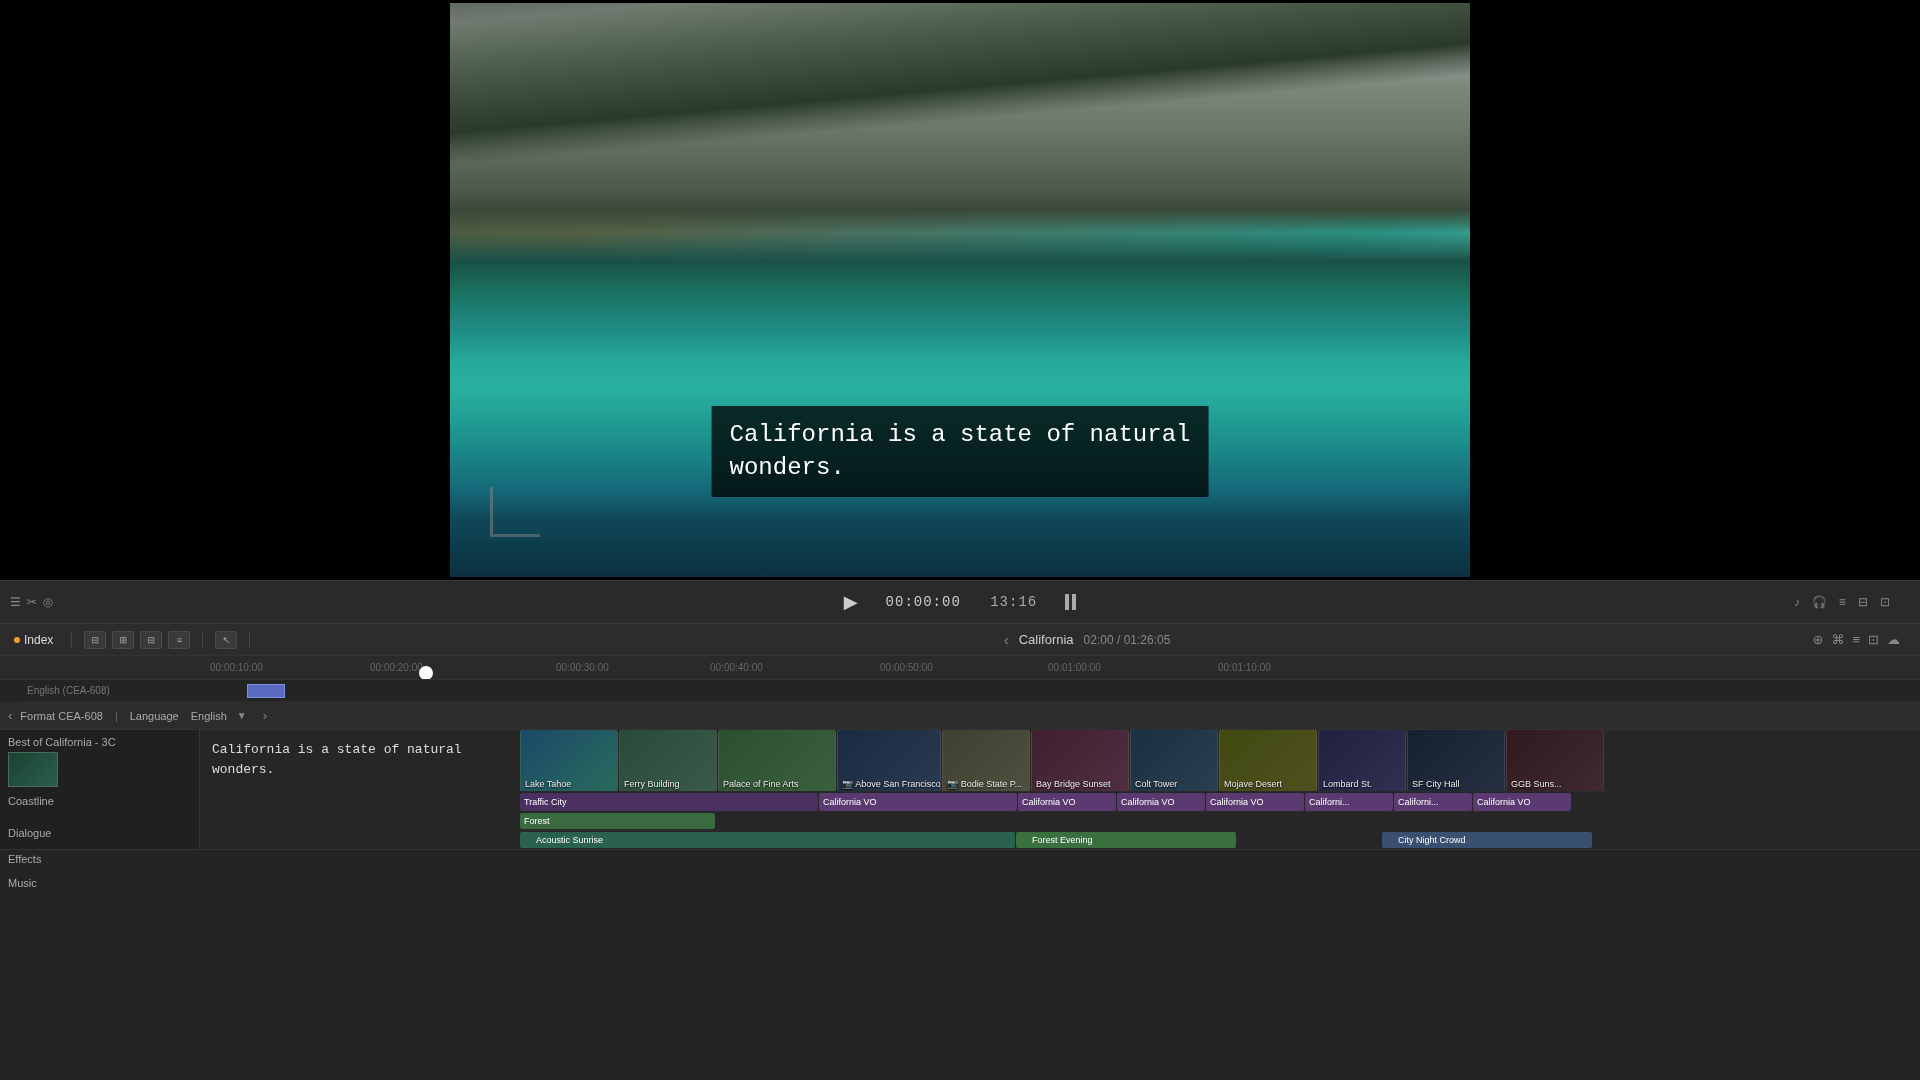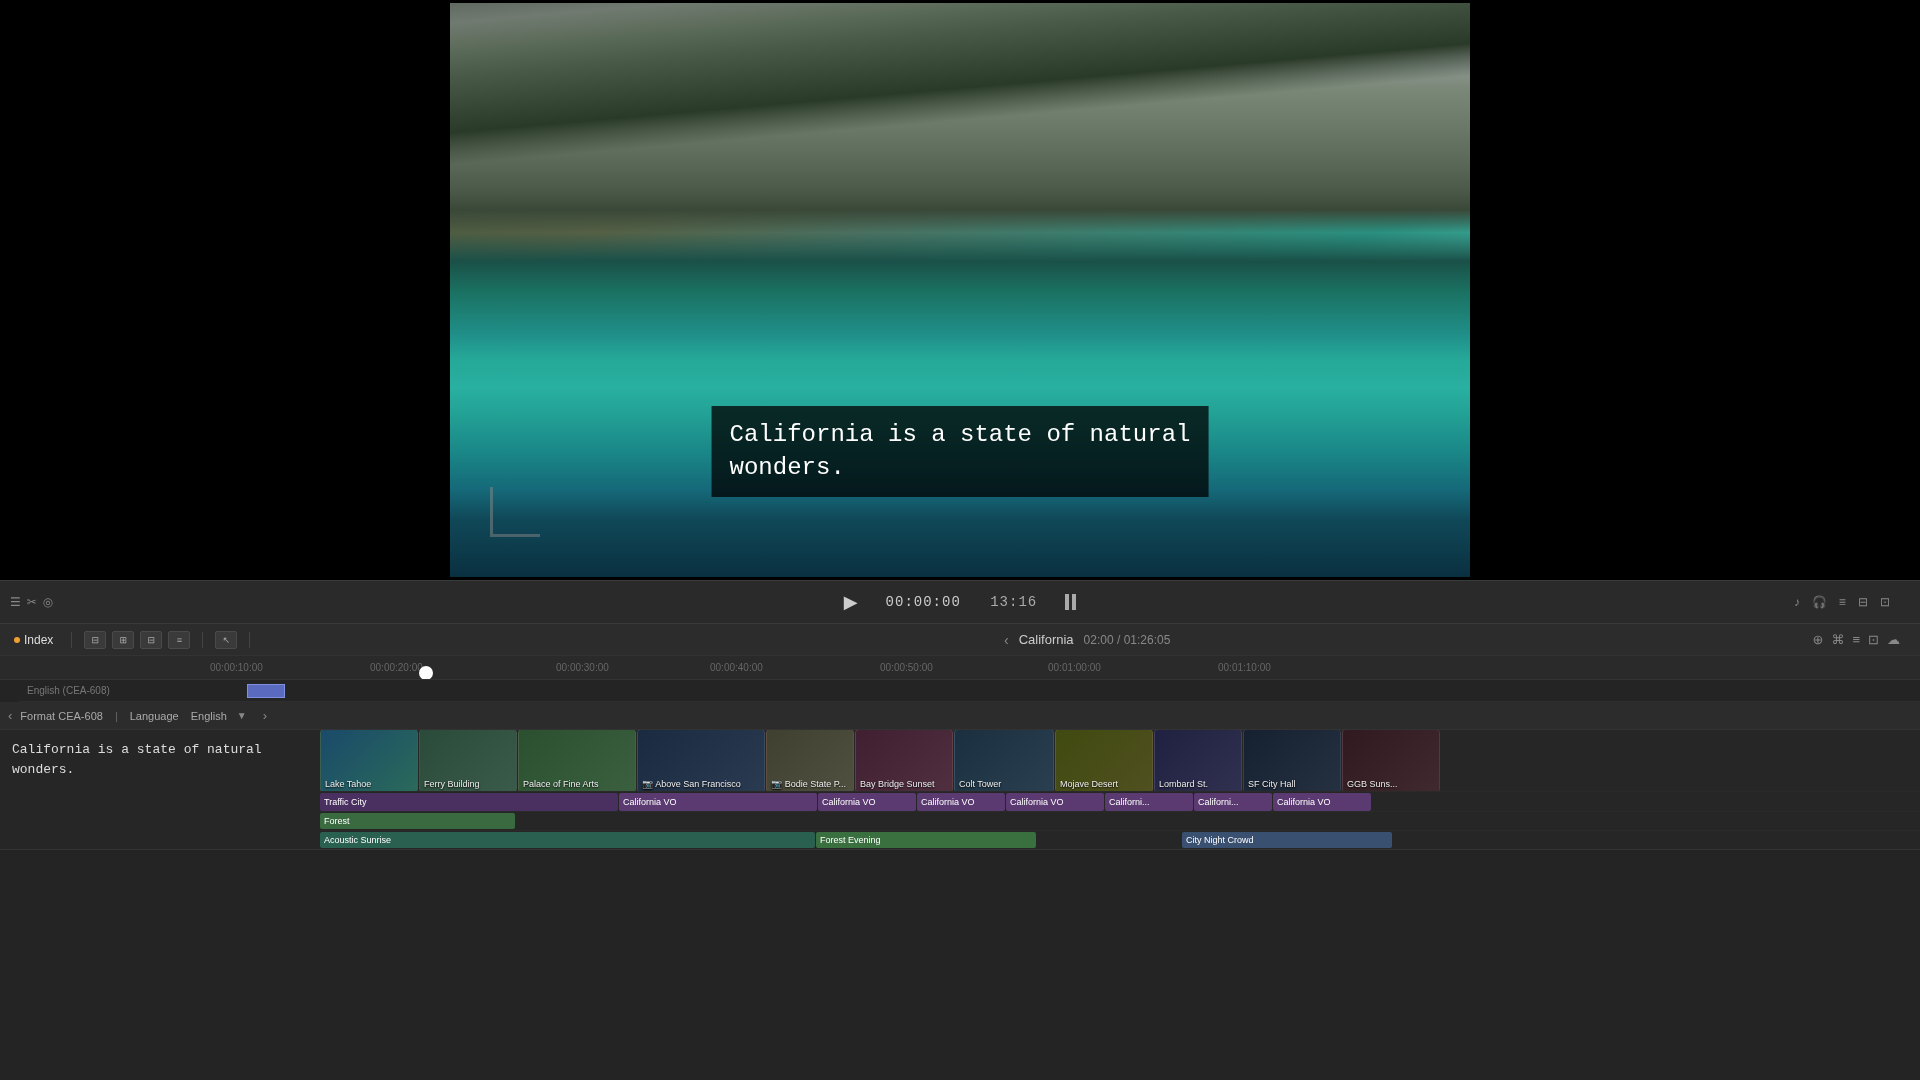--- a/index.html
+++ b/index.html
@@ -521,21 +521,21 @@
       position: relative;
       overflow: hidden;
     }
 
     .music-clip {
       height: 16px;
       border-radius: 2px;
       flex-shrink: 0;
       display: flex;
       align-items: center;
-      padding-left: 4px;
+      padding-left: 16px;
     }
 
     .music-label {
       font-size: 9px;
       color: #fff;
       white-space: nowrap;
     }
 
     .transport-bar {
       position: relative;
@@ -645,20 +645,32 @@
         <span class="format-label">Format CEA-608</span>
         <span style="font-size:11px; color:#666; margin:0 4px;">|</span>
         <span class="format-label">Language</span>
         <span class="format-label" style="margin-left:4px;">English</span>
         <span style="font-size:10px; color:#888; cursor:pointer; margin-left:2px;">▼</span>
         <span class="format-nav-arrow" style="margin-left:8px;">›</span>
       </div>
 
       <div class="captions-section">
 
+        <div class="left-panel">
+          <div class="caption-track-label">Best of California - 3C</div>
+          <div style="display:flex; gap:4px; margin-top:4px;">
+            <div class="caption-thumb" style="background: linear-gradient(135deg, #1a4030, #2a6050);"></div>
+          </div>
+          <div style="margin-top:8px;">
+            <div class="caption-track-label">Coastline</div>
+            <div class="caption-track-label" style="margin-top:20px;">Dialogue</div>
+            <div class="caption-track-label" style="margin-top:14px;">Effects</div>
+            <div class="caption-track-label" style="margin-top:12px;">Music</div>
+          </div>
+        </div>
 
         <div style="display:flex; flex-direction:column; flex:1; position:relative;">
           <textarea class="caption-text-area" style="">California is a state of natural
 wonders.</textarea>
 
           <div style="position:absolute; left:320px; right:0; top:0; bottom:0; display:flex; flex-direction:column; overflow:hidden;">
 
             <div class="clips-row">
 
               <div class="clip" style="width:98px; background:#2a5040; border: 1px solid #3a6050; margin-right:1px;">
@@ -666,33 +678,33 @@
                 <span class="clip-label">Lake Tahoe</span>
               </div>
               <div class="clip" style="width:98px; background:#304540; border: 1px solid #405550; margin-right:1px;">
                 <div class="clip-thumb" style="background: linear-gradient(135deg, #2a4a3a, #3a5a4a);"></div>
                 <span class="clip-label">Ferry Building</span>
               </div>
               <div class="clip" style="width:118px; background:#14532d; border: 1px solid #4a6040; margin-right:1px;text-align:right;">
                 <div class="clip-thumb" style="background: linear-gradient(135deg, #2a5030, #3a6040);"></div>
                 <span class="clip-label">Palace of Fine Arts</span>
               </div>
-              <div class="clip" style="width:128px; background:#2a3a50; border: 1px solid #3a4a60; margin-right:1px;">
+              <div class="clip" style="width:104px; background:#2a3a50; border: 1px solid #3a4a60; margin-right:1px;">
                 <div class="clip-thumb" style="background: linear-gradient(135deg, #1a2a40, #2a3a50);"></div>
                 <span class="clip-label">📷 Above San Francisco</span>
               </div>
               <div class="clip" style="width:88px; background:#504030; border: 1px solid #605040; margin-right:1px;">
                 <div class="clip-thumb" style="background: linear-gradient(135deg, #404030, #505040);"></div>
                 <span class="clip-label">📷 Bodie State P...</span>
               </div>
               <div class="clip" style="width:98px; background:#503030; border: 1px solid #604040; margin-right:1px;">
                 <div class="clip-thumb" style="background: linear-gradient(135deg, #402030, #503040);"></div>
                 <span class="clip-label">Bay Bridge Sunset</span>
               </div>
-              <div class="clip" style="width:100px; background:#2a4050; border: 1px solid #3a5060; margin-right:1px;">
+              <div class="clip" style="width:88px; background:#2a4050; border: 1px solid #3a5060; margin-right:1px;">
                 <div class="clip-thumb" style="background: linear-gradient(135deg, #1a3040, #2a4050);"></div>
                 <span class="clip-label">Colt Tower</span>
               </div>
               <div class="clip" style="width:98px; background:#504a20; border: 1px solid #605a30; margin-right:1px;">
                 <div class="clip-thumb" style="background: linear-gradient(135deg, #404a10, #505020);"></div>
                 <span class="clip-label">Mojave Desert</span>
               </div>
               <div class="clip" style="width:88px; background:#303050; border: 1px solid #404060; margin-right:1px;">
                 <div class="clip-thumb" style="background: linear-gradient(135deg, #202040, #303050);"></div>
                 <span class="clip-label">Lombard St.</span>

